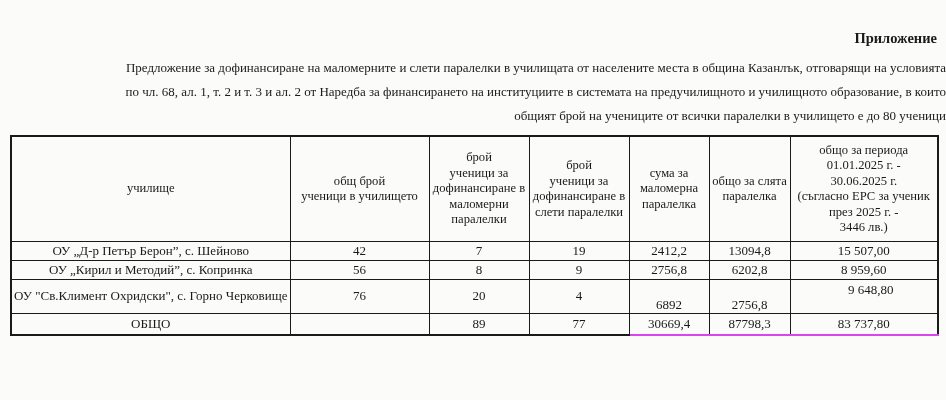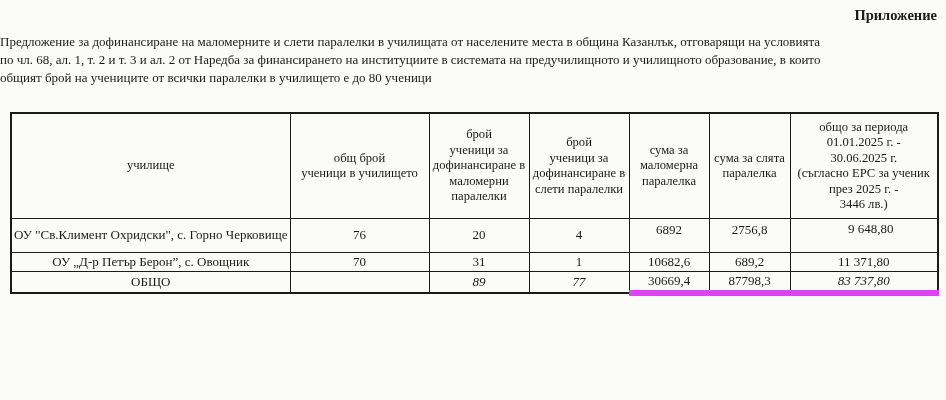--- a/index.html
+++ b/index.html
@@ -7,36 +7,37 @@
     padding: 0;
     background: #fbfbfa;
     font-family: "Liberation Serif", "DejaVu Serif", serif;
     color: #1a1a1a;
   }
   .page {
     position: relative;
     width: 946px;
     height: 358px;
     overflow: hidden;
+    margin-top: 23px;
   }
   .annex {
     position: absolute;
     top: 7px;
     right: 9px;
     font-weight: bold;
     font-size: 14.5px;
   }
   .doc-title {
     position: absolute;
     top: 33px;
     left: 0;
     width: 946px;
-    text-align: left;
+    text-align: right;
     font-size: 13px;
-    line-height: 18px;
+    line-height: 24px;
     white-space: pre-line;
   }
   table.funding {
     position: absolute;
     top: 112px;
     left: 10px;
     width: 927px;
     table-layout: fixed;
     border-collapse: collapse;
     border-left: 2px solid #1a1a1a;
@@ -65,25 +66,25 @@
   table.funding tbody tr.tall { height: 34px; }
   table.funding tbody tr.total-row { height: 21px; }
   td.school {
     text-align: left;
     padding-left: 4px;
   }
   td.total-label {
     text-align: right;
     padding-right: 4px;
   }
-  .bold { font-weight: bold; font-style: italic; }
-  tr.tall td.va-bottom { vertical-align: bottom; padding-bottom: 14px; }
+  .bold { font-weight: bold; }
+  tr.tall td.va-bottom { vertical-align: bottom; padding-bottom: 0; }
   tr.tall td.va-top { vertical-align: top; padding-top: 2px; padding-left: 16px; }
   tr.total-row td { border-bottom: 2px solid #1a1a1a; }
-  tr.total-row td.thin-b { border-bottom: 6px solid #d946ef; }
+  tr.total-row td.thin-b { border-bottom: 2px solid #d946ef; }
 </style>
 </head>
 <body>
 
 <div class="page">
 
   <div class="annex">Приложение</div>
 
   <div class="doc-title">Предложение за дофинансиране на маломерните и слети паралелки в училищата от населените места в община Казанлък, отговарящи на условията
 по чл. 68, ал. 1, т. 2 и т. 3 и ал. 2 от Наредба за финансирането на институциите в системата на предучилищното и училищното образование, в които
@@ -109,48 +110,57 @@
 дофинансиране в
 маломерни
 паралелки</th>
         <th>брой
 ученици за
 дофинансиране в
 слети паралелки</th>
         <th>сума за
 маломерна
 паралелка</th>
-        <th>сума за слята
+        <th>общо за слята
 паралелка</th>
         <th>общо за периода
 01.01.2025 г. -
 30.06.2025 г.
 (съгласно ЕРС за ученик
 през 2025 г. -
 3446 лв.)</th>
       </tr>
     </thead>
     <tbody>
+      <tr>
+        <td class="school">ОУ „Д-р Петър Берон”, с. Шейново</td>
+        <td>42</td>
+        <td>7</td>
+        <td>19</td>
+        <td>2412,2</td>
+        <td>13094,8</td>
+        <td>15 507,00</td>
+      </tr>
+      <tr>
+        <td class="school">ОУ „Кирил и Методий”, с. Копринка</td>
+        <td>56</td>
+        <td>8</td>
+        <td>9</td>
+        <td>2756,8</td>
+        <td>6202,8</td>
+        <td>8 959,60</td>
+      </tr>
       <tr class="tall">
         <td class="school">ОУ "Св.Климент Охридски", с. Горно Черковище</td>
         <td>76</td>
         <td>20</td>
         <td>4</td>
         <td class="va-bottom">6892</td>
         <td class="va-bottom">2756,8</td>
         <td class="va-top">9 648,80</td>
-      </tr>
-      <tr>
-        <td class="school">ОУ „Д-р Петър Берон”, с. Овощник</td>
-        <td>70</td>
-        <td>31</td>
-        <td>1</td>
-        <td>10682,6</td>
-        <td>689,2</td>
-        <td>11 371,80</td>
       </tr>
       <tr class="total-row">
         <td class="total-label">ОБЩО</td>
         <td></td>
         <td class="bold">89</td>
         <td class="bold">77</td>
         <td class="thin-b">30669,4</td>
         <td class="thin-b">87798,3</td>
         <td class="bold thin-b">83 737,80</td>
       </tr>

